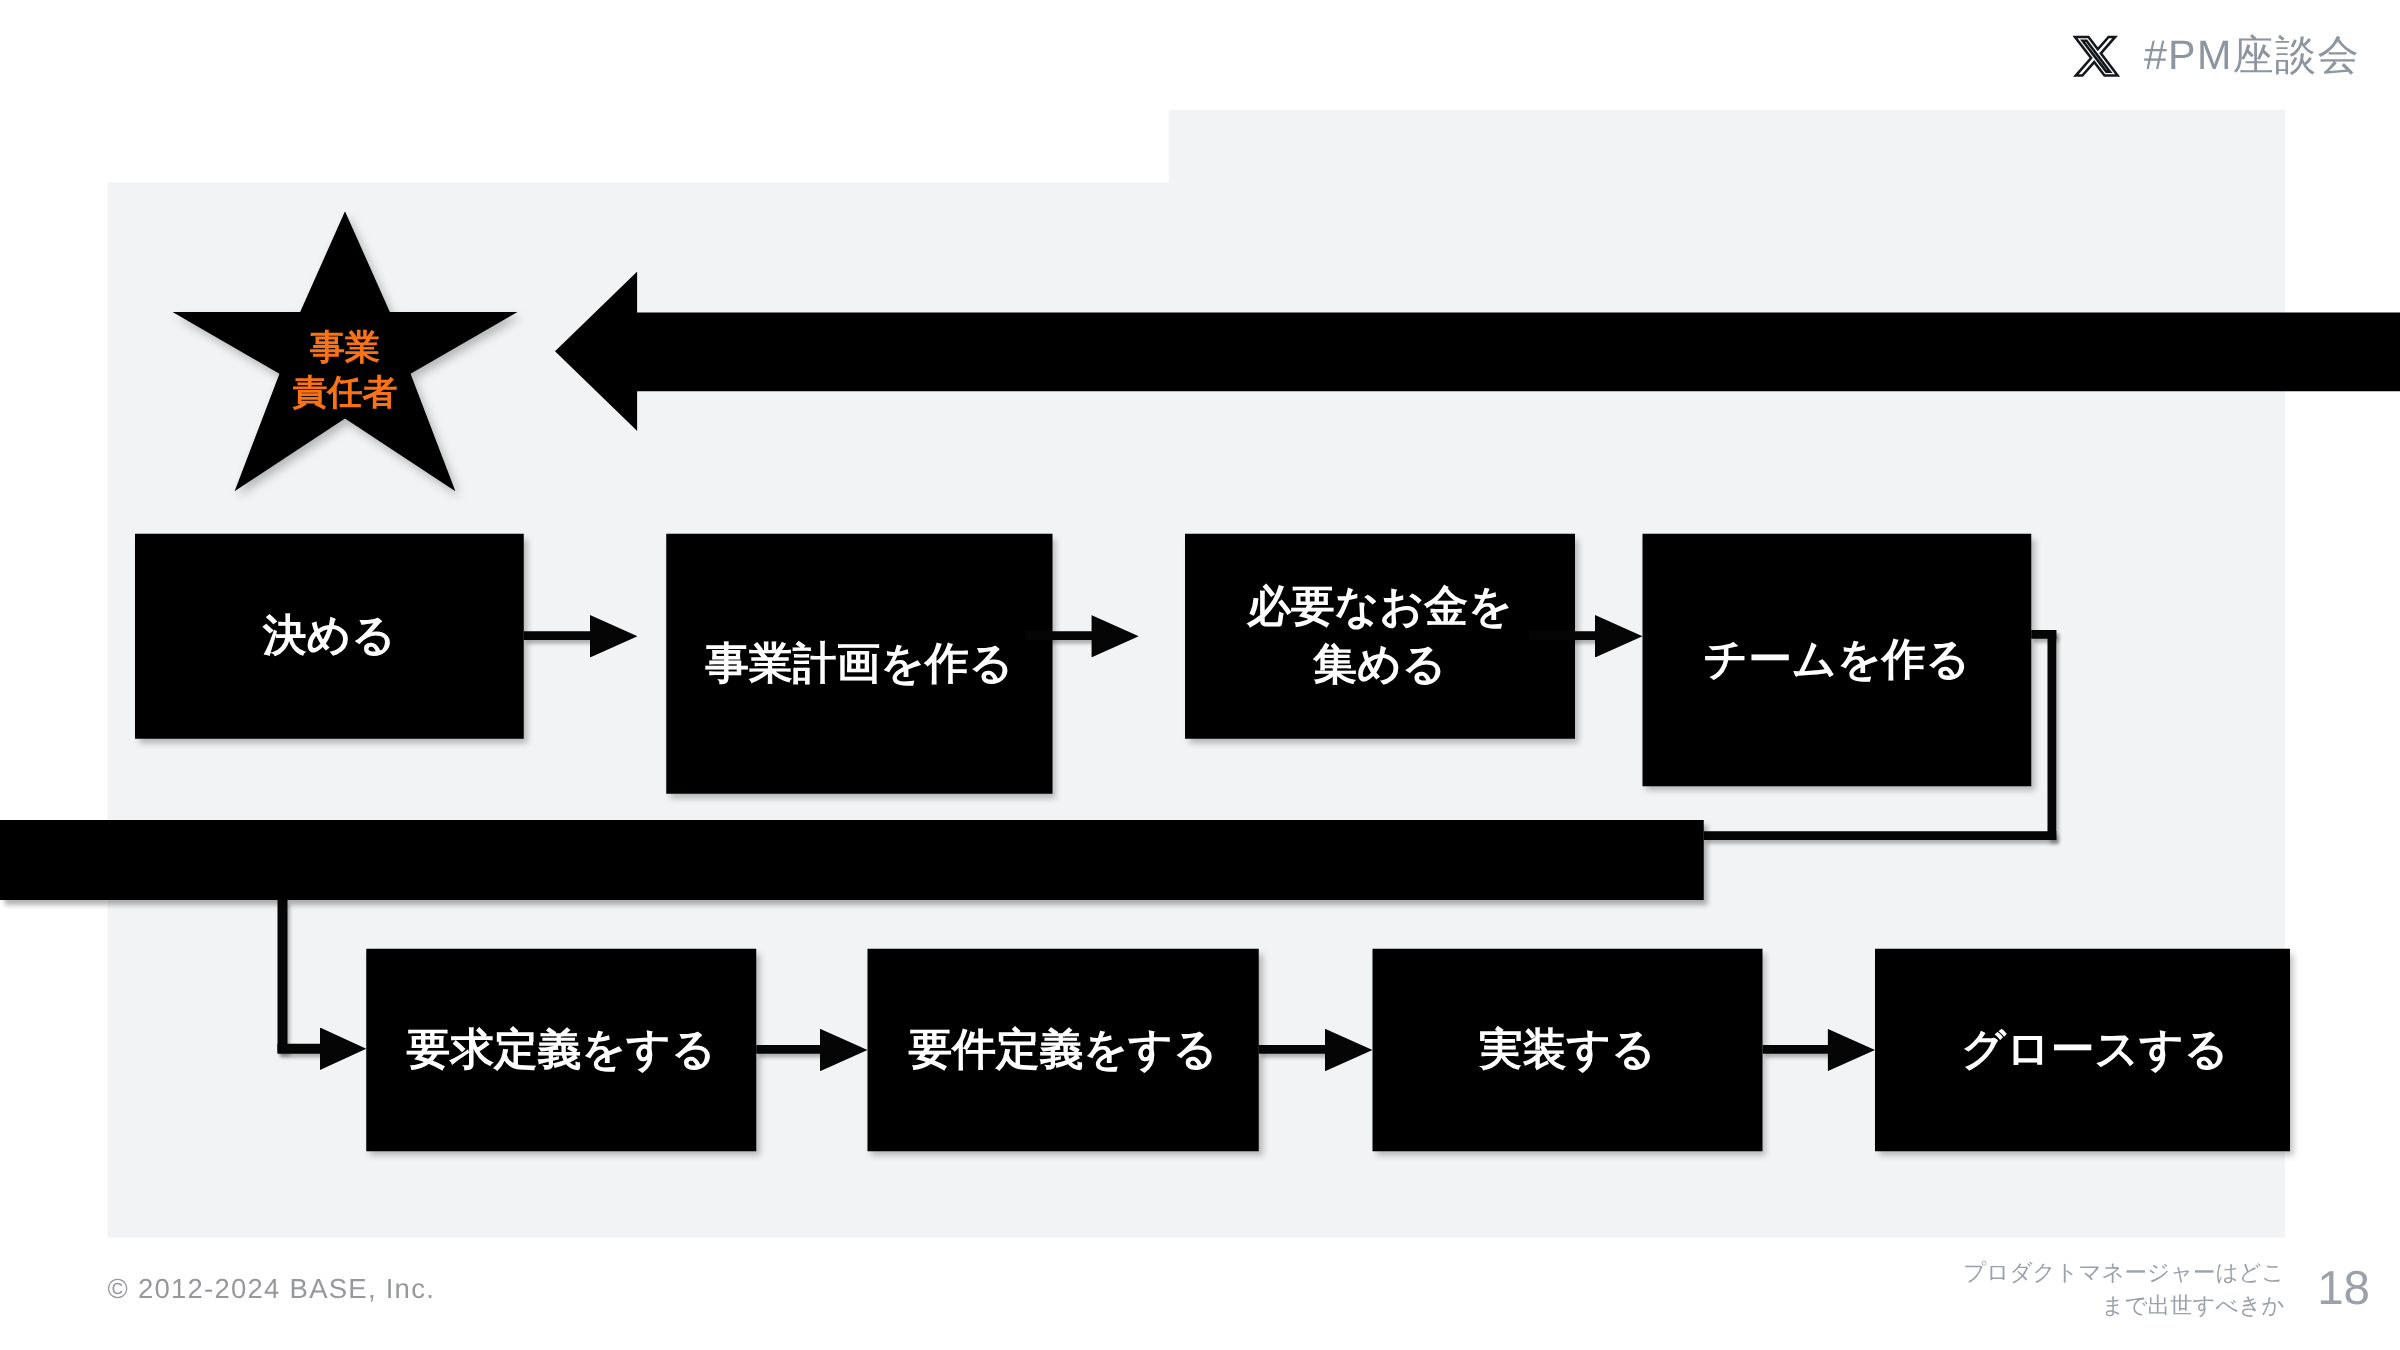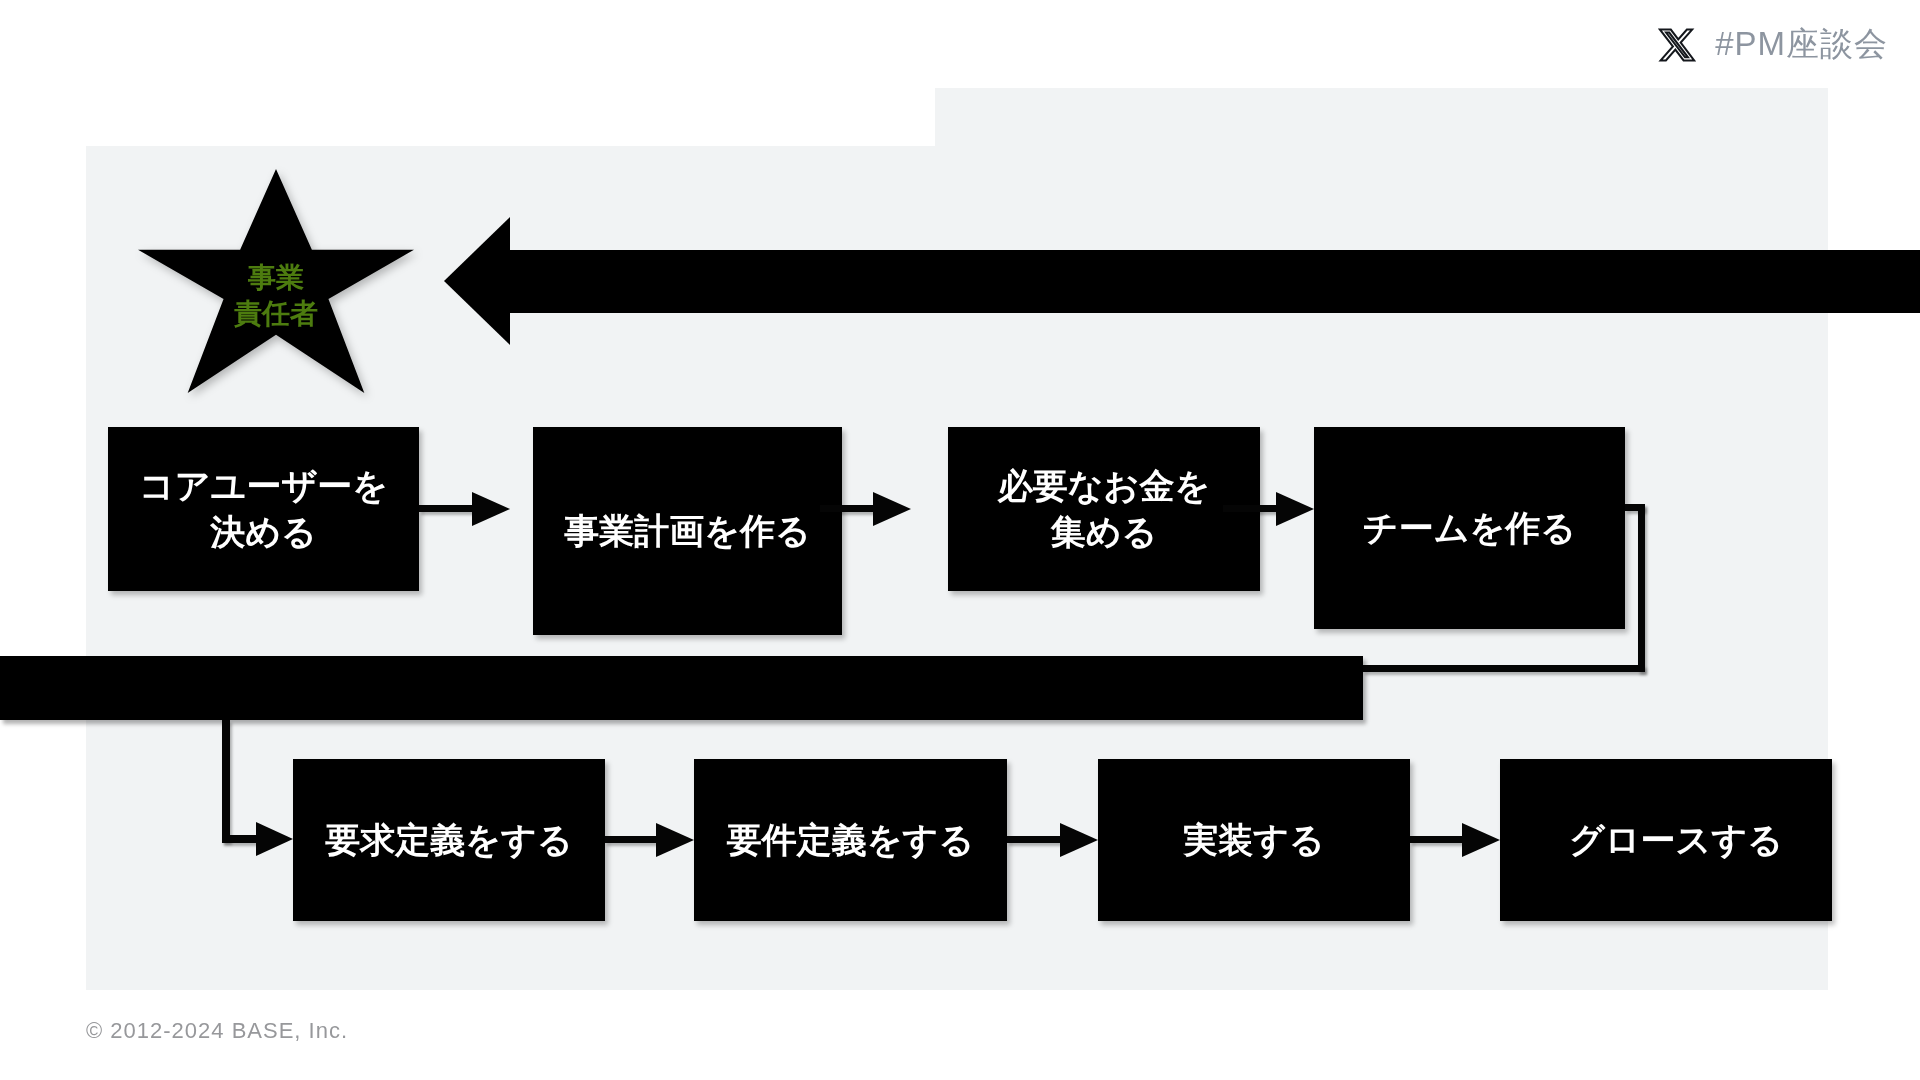--- a/index.html
+++ b/index.html
@@ -7,21 +7,21 @@
          font-family:"Liberation Sans","DejaVu Sans",sans-serif;}
   .panel{position:absolute;background:#f1f3f4;}
   .title{position:absolute;left:86px;top:56px;margin:0;font-size:42px;font-weight:700;
          color:#2b3245;letter-spacing:0.5px;}
   .brand{position:absolute;top:22px;right:32px;display:flex;align-items:center;gap:19px;}
   .brand .hashtag{font-size:33px;color:#8d95a0;letter-spacing:1px;}
   .star-wrap{position:absolute;left:138px;top:169px;filter:drop-shadow(3px 4px 4px rgba(0,0,0,0.25));}
   .star{width:276px;height:224px;background:#000;
         clip-path:polygon(50% 0%,63% 36%,100% 36%,69% 58%,82% 100%,50% 74%,18% 100%,31% 58%,0% 36%,37% 36%);
         display:flex;flex-direction:column;align-items:center;justify-content:center;padding-top:30px;box-sizing:border-box;}
-  .star-label{color:#4d7c0f;font-weight:700;font-size:28px;line-height:36px;text-align:center;}
+  .star-label{color:#f97316;font-weight:700;font-size:28px;line-height:36px;text-align:center;}
   .star-label span{display:block;}
   .shape{position:absolute;background:#000;}
   .line{position:absolute;background:#050505;box-shadow:2px 3px 3px rgba(0,0,0,0.28);}
   .ah-right{position:absolute;background:#050505;clip-path:polygon(0 0,100% 50%,0 100%);}
   .ah-left{position:absolute;background:#000;clip-path:polygon(100% 0,0 50%,100% 100%);}
   .bar{box-shadow:3px 4px 4px rgba(0,0,0,0.3);}
   .box{position:absolute;background:#000;color:#fff;display:flex;align-items:center;justify-content:center;
        text-align:center;font-weight:700;font-size:35px;line-height:1.32;
        box-shadow:3px 4px 5px rgba(0,0,0,0.25);}
   .box span{display:block;}
@@ -57,21 +57,20 @@
         <span>責任者</span>
       </div>
     </div>
   </div>
 
   <div class="ah-left" style="left:444px;top:217px;width:66px;height:128px;"></div>
   <div class="shape" style="left:509px;top:250px;width:1411px;height:63px;"></div>
 
   <div class="box" style="left:108px;top:427px;width:311px;height:164px;">
     <div>
-        <span>コアユーザーを</span>
         <span>決める</span>
       </div>
   </div>
   <div class="box" style="left:533px;top:427px;width:309px;height:208px;align-items:center;">
     <div>
         <span>事業計画を作る</span>
         <span></span>
       </div>
   </div>
   <div class="box" style="left:948px;top:427px;width:312px;height:164px;">
@@ -130,14 +129,21 @@
   </div>
 
   <div class="line" style="left:605px;top:836px;width:53px;height:7px;"></div>
   <div class="ah-right" style="left:656px;top:823px;width:38px;height:34px;"></div>
   <div class="line" style="left:1007px;top:836px;width:54px;height:7px;"></div>
   <div class="ah-right" style="left:1060px;top:823px;width:38px;height:34px;"></div>
   <div class="line" style="left:1410px;top:836px;width:54px;height:7px;"></div>
   <div class="ah-right" style="left:1462px;top:823px;width:38px;height:34px;"></div>
 
   <div class="copyright">© 2012-2024 BASE, Inc.</div>
+  <div class="footer-right">
+    <div class="caption">
+      <span>プロダクトマネージャーはどこ</span>
+      <span>まで出世すべきか</span>
+    </div>
+    <div class="page-num">18</div>
+  </div>
 
 </div>
 
 </body></html>

